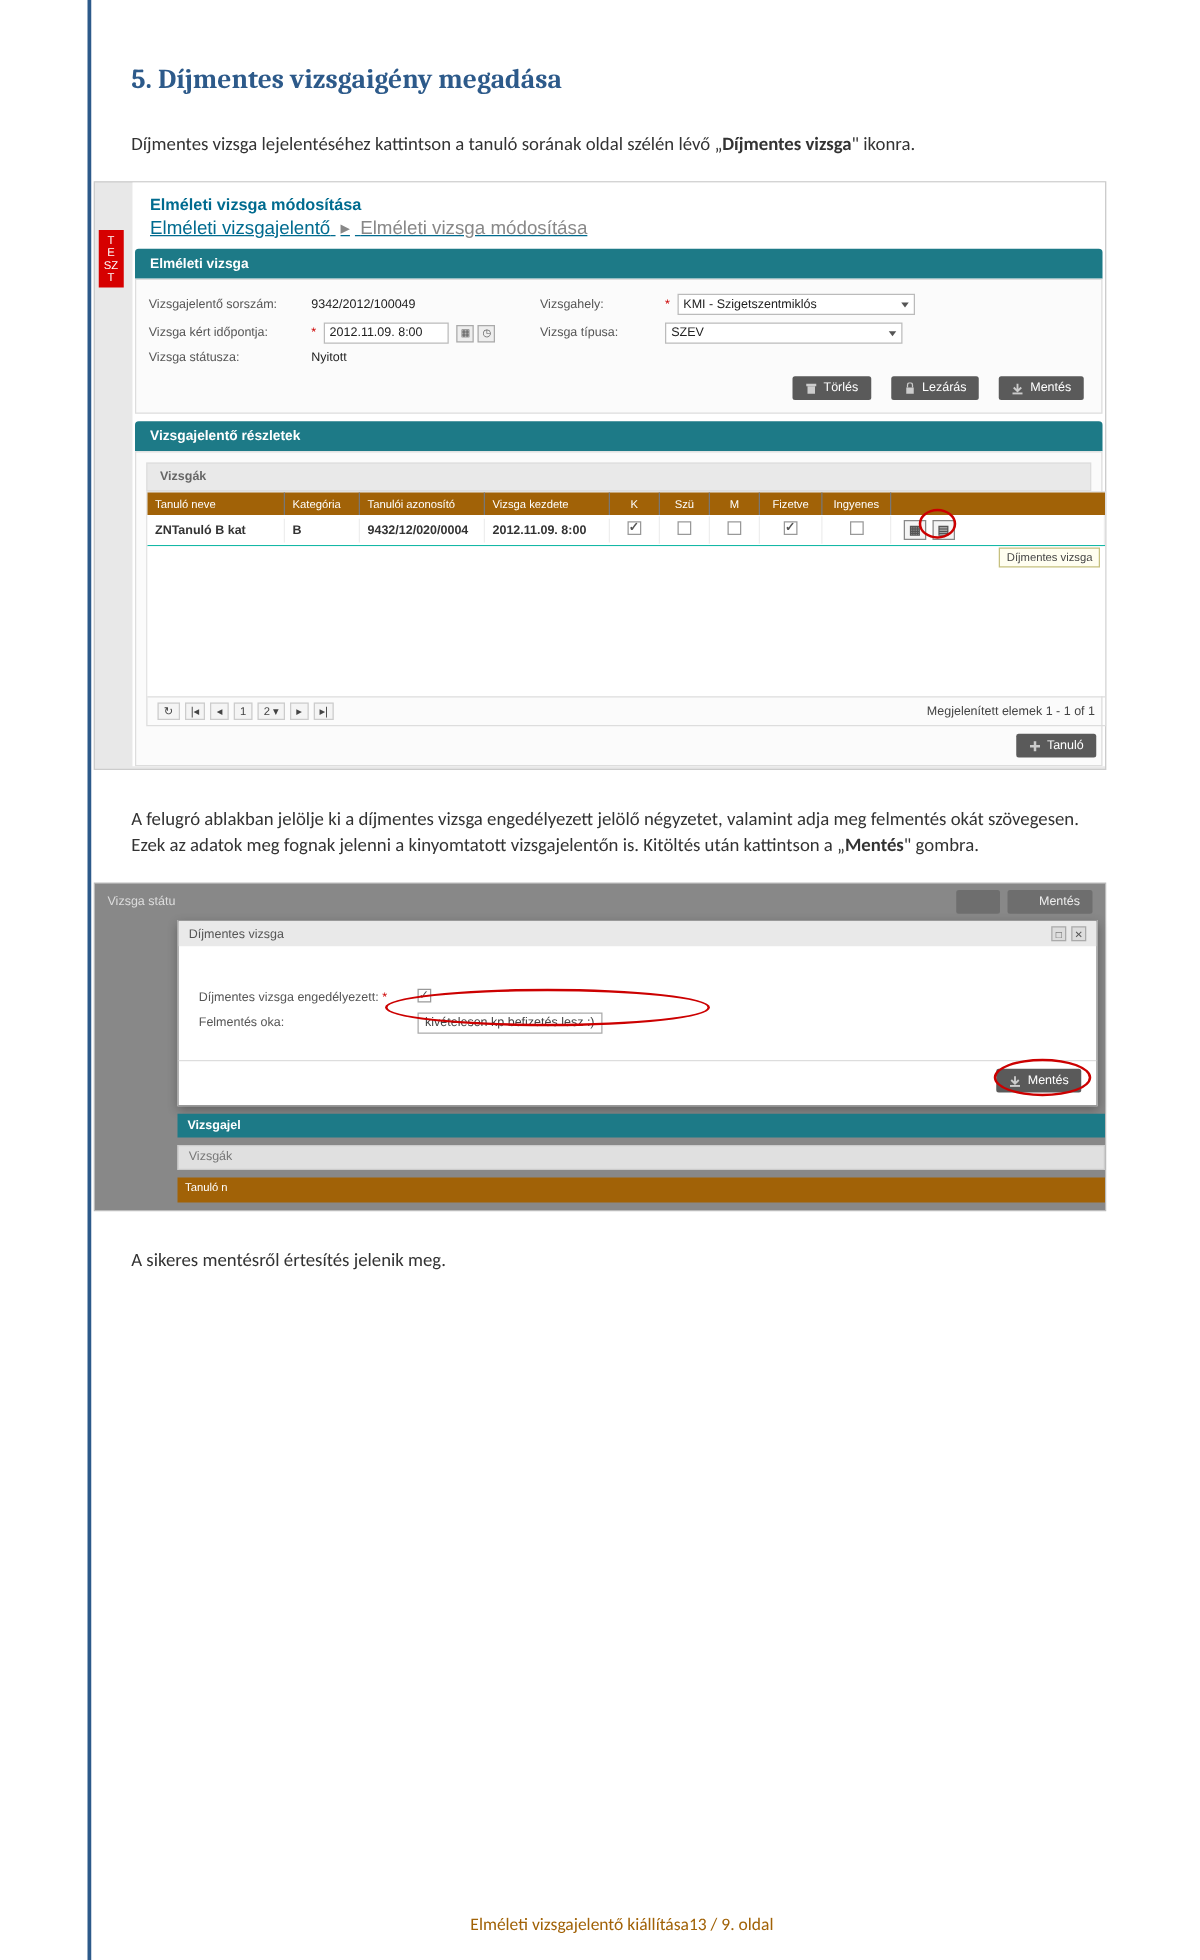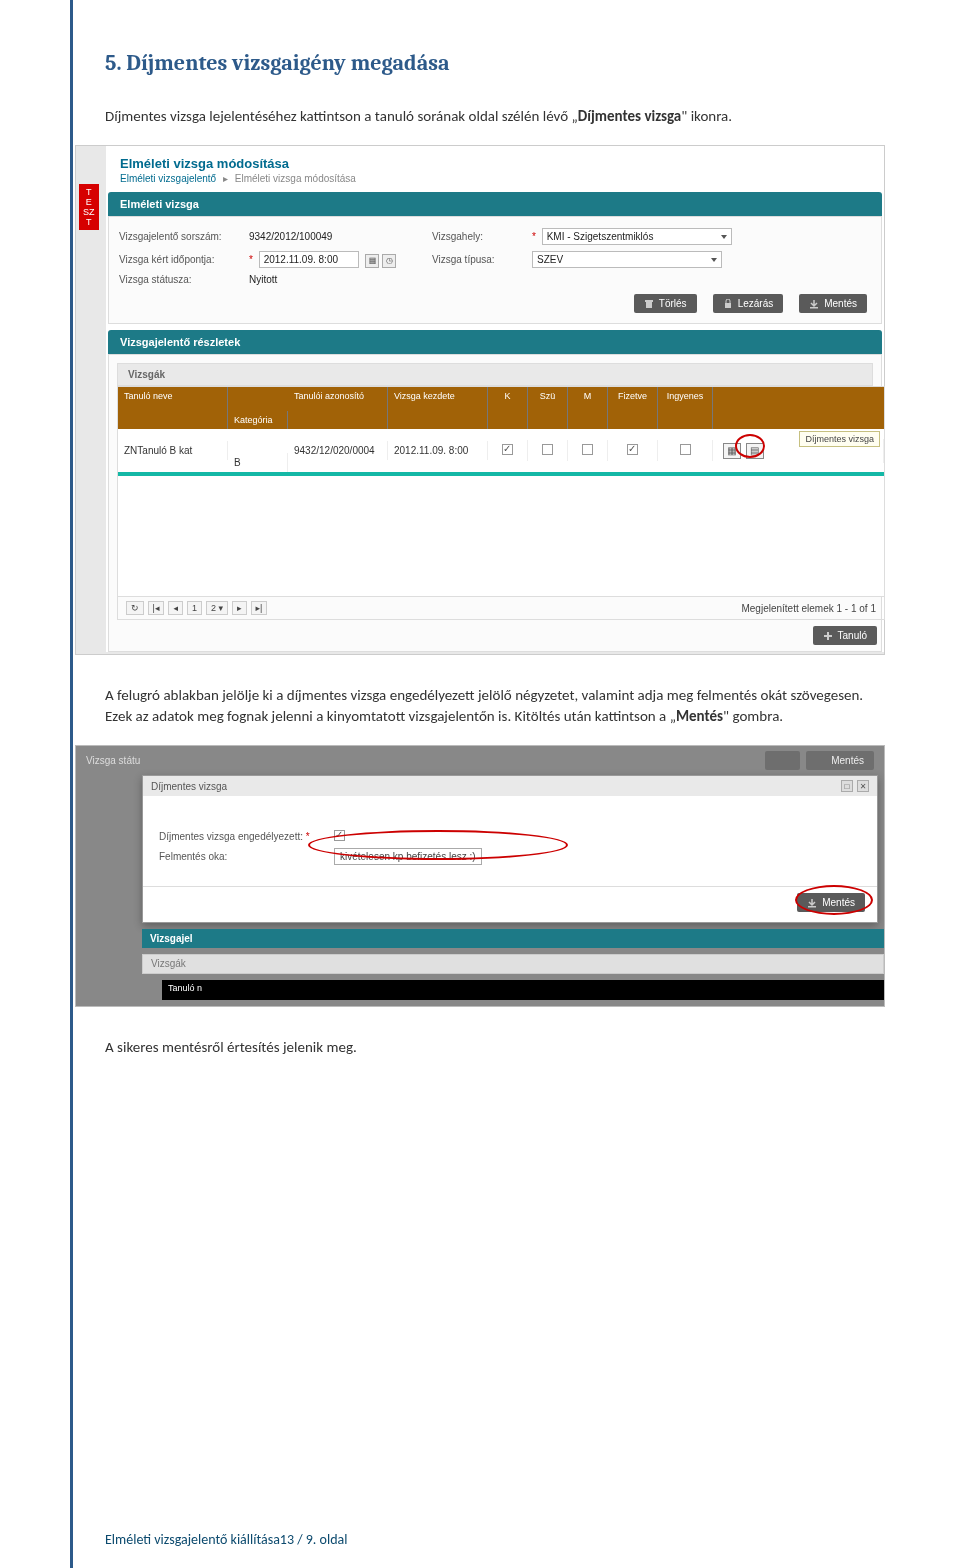--- a/index.html
+++ b/index.html
@@ -70,22 +70,23 @@
     text-align: center;
   }
   .mod-title {
     color: #006b8f;
     font-weight: bold;
     font-size: 13px;
     padding: 10px 14px 2px 14px;
   }
   .breadcrumb {
     color: #006b8f;
-    font-size: 10px;
+    font-size: 15px;
     padding: 0 14px 8px 14px;
+    text-decoration: underline;
   }
   .breadcrumb .gt { color: #888; margin: 0 4px; }
   .breadcrumb .cur { color: #888; }
   .teal-bar {
     background: #1d7a87;
     color: #fff;
     font-weight: bold;
     font-size: 11px;
     padding: 6px 12px;
     margin: 0 2px;
@@ -185,26 +186,27 @@
   .th, .td {
     padding: 4px 6px;
     border-right: 1px solid #777;
   }
   .thead .th:last-child { border-right: none; }
   .trow {
     display: flex;
     background: #fff;
     font-size: 10px;
     color: #333;
-    border-bottom: 4px solid #14b8a6;
-    align-items: center;
+    border-bottom: 1px solid #14b8a6;
+    align-items: center;
+    font-weight: bold;
   }
   .trow .td { border-right: 1px solid #eee; }
   .c-name { width: 110px; }
-  .c-kat { width: 60px; margin-top: 24px; }
+  .c-kat { width: 60px; }
   .c-tan { width: 100px; }
   .c-vk { width: 100px; }
   .c-k { width: 40px; text-align: center; }
   .c-szu { width: 40px; text-align: center; }
   .c-m { width: 40px; text-align: center; }
   .c-fiz { width: 50px; text-align: center; }
   .c-ing { width: 55px; text-align: center; }
   .c-act { flex: 1; text-align: left; padding-left: 10px; }
   .chk {
     display: inline-block;
@@ -357,36 +359,35 @@
     height: 20px;
   }
   .bg-gray-box {
     background: #e0e0e0;
     height: 20px;
     width: 76px;
     border: 1px solid #ccc;
     margin-top: 6px;
   }
   .bg-dark-box {
-    background: #000000;
+    background: #a16207;
     height: 20px;
     width: 76px;
     margin-top: 6px;
     color: #fff;
     padding: 3px 6px;
     font-size: 9px;
-    margin-left: 20px;
   }
 
   .footer {
     margin-top: auto;
     display: flex;
-    justify-content: flex-start;
+    justify-content: center;
     font-size: 14px;
-    color: #0c4a6e;
+    color: #a16207;
     padding-top: 40px;
   }
 </style>
 </head>
 <body>
 
 <div class="page">
   <div class="left-accent"></div>
 
   <h1>5. Díjmentes vizsgaigény megadása</h1>

